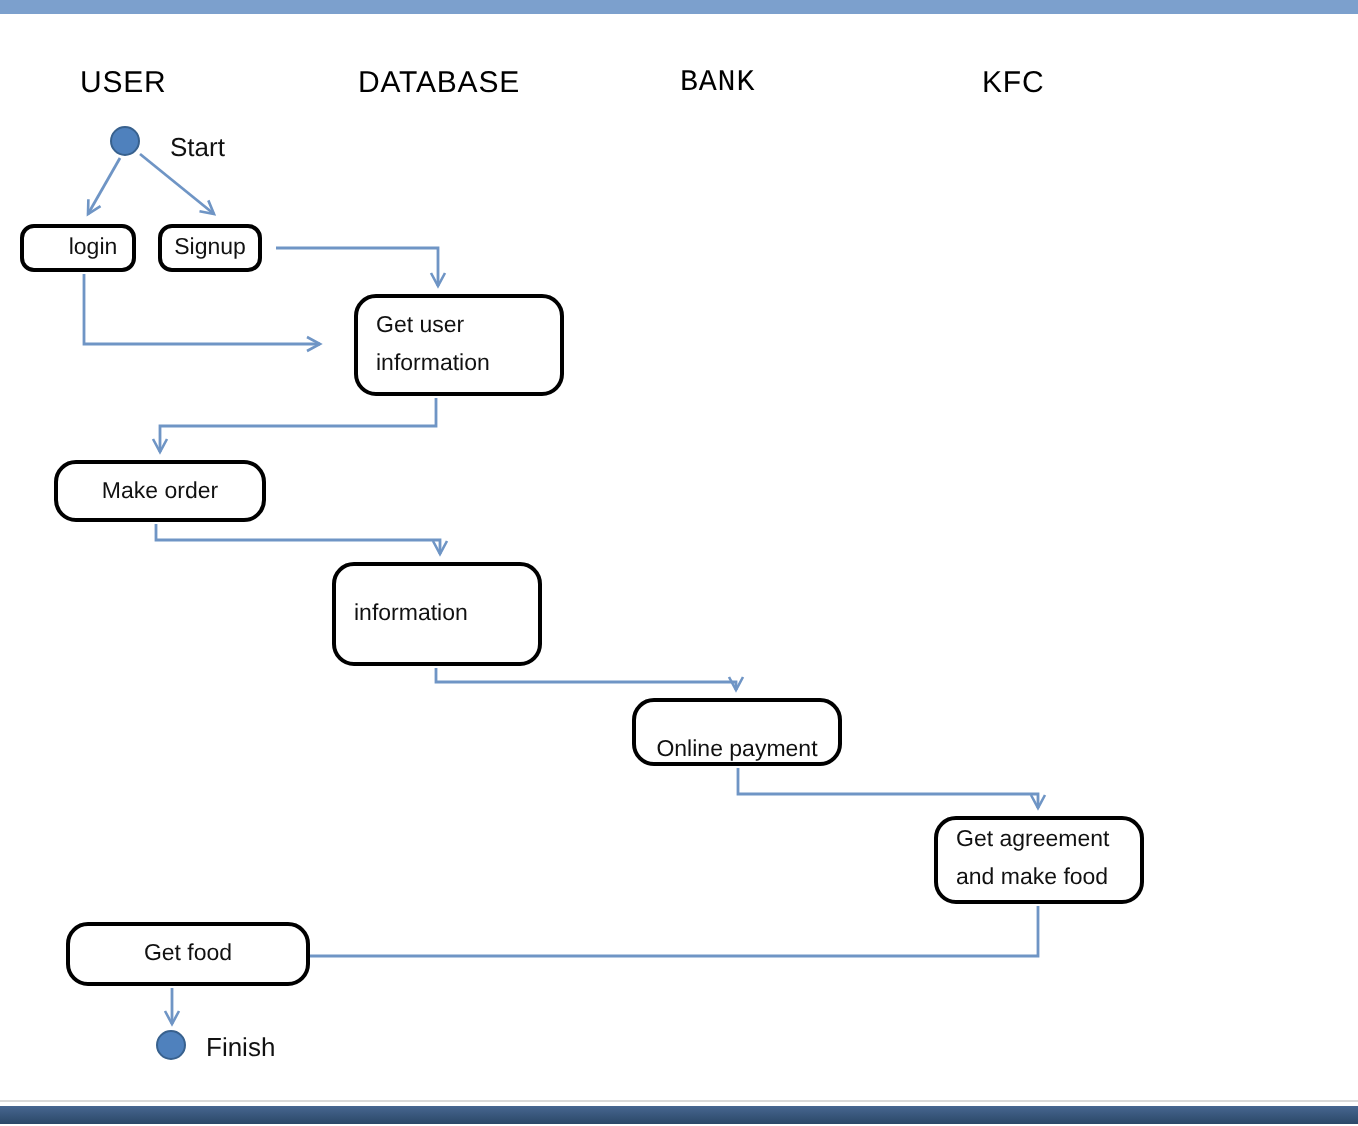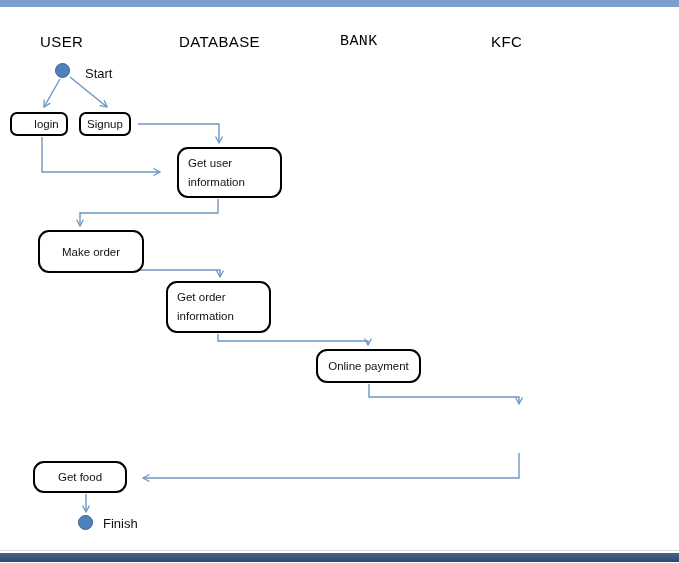--- a/index.html
+++ b/index.html
@@ -46,25 +46,25 @@
     justify-content: center;
   }
   .box.centered { align-items: center; }
   .box.leftpad { padding-left: 9px; line-height: 19px; }
   .small { border-radius: 7px; }
   .big { border-radius: 11px; }
 
   .n-login { left: 10px; top: 112px; width: 58px; height: 24px; padding-left: 15px; }
   .n-signup { left: 79px; top: 112px; width: 52px; height: 24px; }
   .n-get-user-info { left: 177px; top: 147px; width: 105px; height: 51px; }
-  .n-make-order { left: 38px; top: 230px; width: 106px; height: 43px; }
+  .n-make-order { left: 27px; top: 230px; width: 106px; height: 31px; }
   .n-get-order-info { left: 166px; top: 281px; width: 105px; height: 52px; }
-  .n-online-payment { left: 316px; top: 349px; width: 105px; height: 34px; }
+  .n-online-payment { left: 316px; top: 349px; width: 105px; height: 34px; justify-content: flex-end; }
   .n-get-agreement { left: 467px; top: 408px; width: 105px; height: 44px; }
-  .n-get-food { left: 33px; top: 461px; width: 94px; height: 32px; }
+  .n-get-food { left: 33px; top: 461px; width: 122px; height: 32px; }
 
   .terminal {
     position: absolute; width: 13px; height: 13px; border-radius: 50%;
     background: #4f81bd; border: 1.5px solid #38618e; box-sizing: content-box;
   }
   .t-start { left: 55px; top: 63px; }
   .t-finish { left: 78px; top: 515px; }
   .terminal-label {
     position: absolute; font-size: 13px; color: #111111; white-space: nowrap;
   }
@@ -119,28 +119,31 @@
   <div class="box big leftpad n-get-user-info">
     <div>Get user</div>
     <div>information</div>
   </div>
 
   <div class="box big centered n-make-order">
     <span>Make order</span>
   </div>
 
   <div class="box big leftpad n-get-order-info">
-    <div>Get order</div>
     <div>information</div>
   </div>
 
   <div class="box big centered n-online-payment">
     <span>Online payment</span>
   </div>
 
+  <div class="box big leftpad n-get-agreement">
+    <div>Get agreement</div>
+    <div>and make food</div>
+  </div>
 
   <div class="box big centered n-get-food">
     <span>Get food</span>
   </div>
 
   <div class="terminal t-finish"></div>
   <span class="terminal-label l-finish">Finish</span>
 
   <div class="bottom-hairline"></div>
   <div class="bottom-bar"></div>

